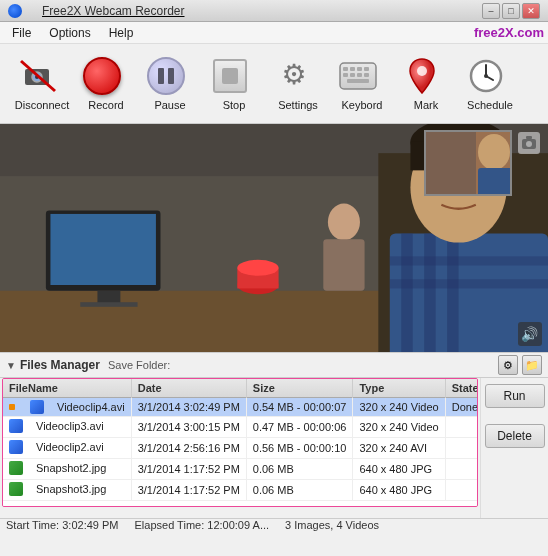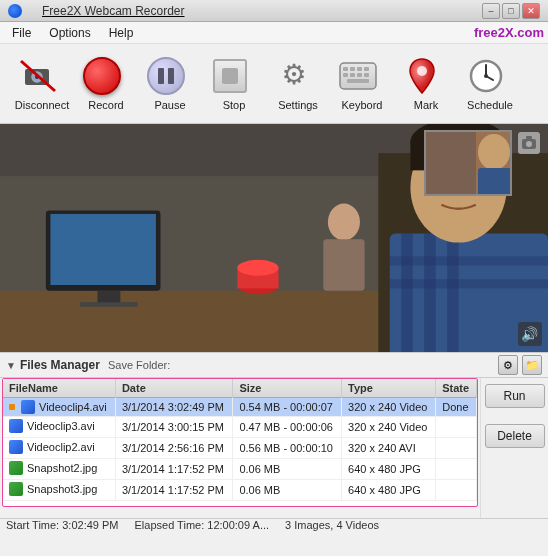--- a/index.html
+++ b/index.html
@@ -275,21 +275,21 @@
     .file-table tbody td {
       padding: 2px 6px;
       font-size: 11px;
       color: #222;
       border-right: 1px solid #eee;
       white-space: nowrap;
     }
     .file-icon {
       display: inline-flex;
       align-items: center;
-      gap: 4px;
+      gap: 13px;
     }
     .file-icon-avi {
       width: 14px; height: 14px;
       background: linear-gradient(135deg, #4488ff, #2255cc);
       border-radius: 2px;
       display: inline-block;
       flex-shrink: 0;
     }
     .file-icon-jpg {
       width: 14px; height: 14px;

